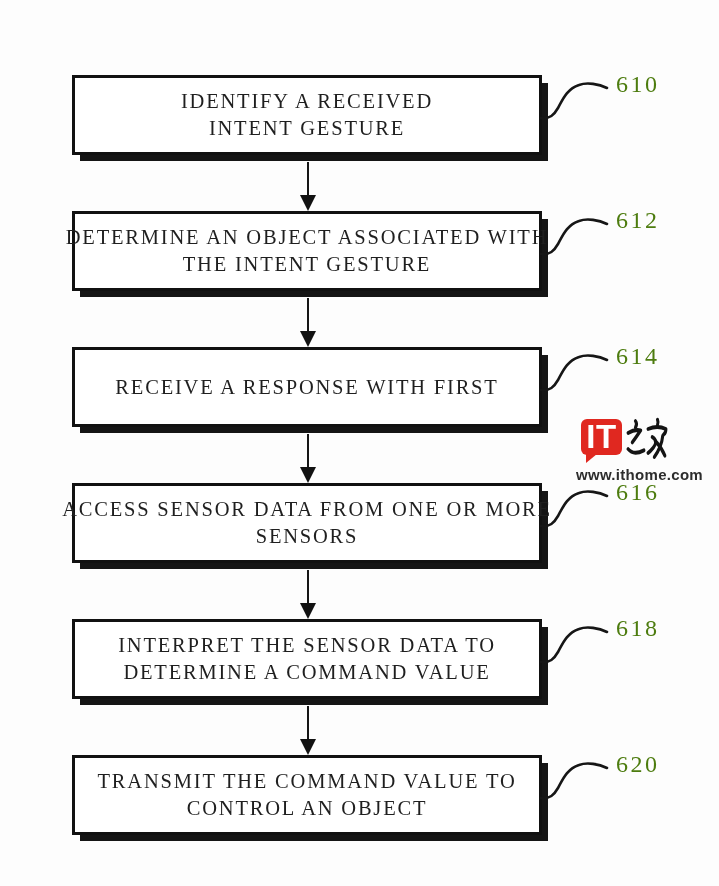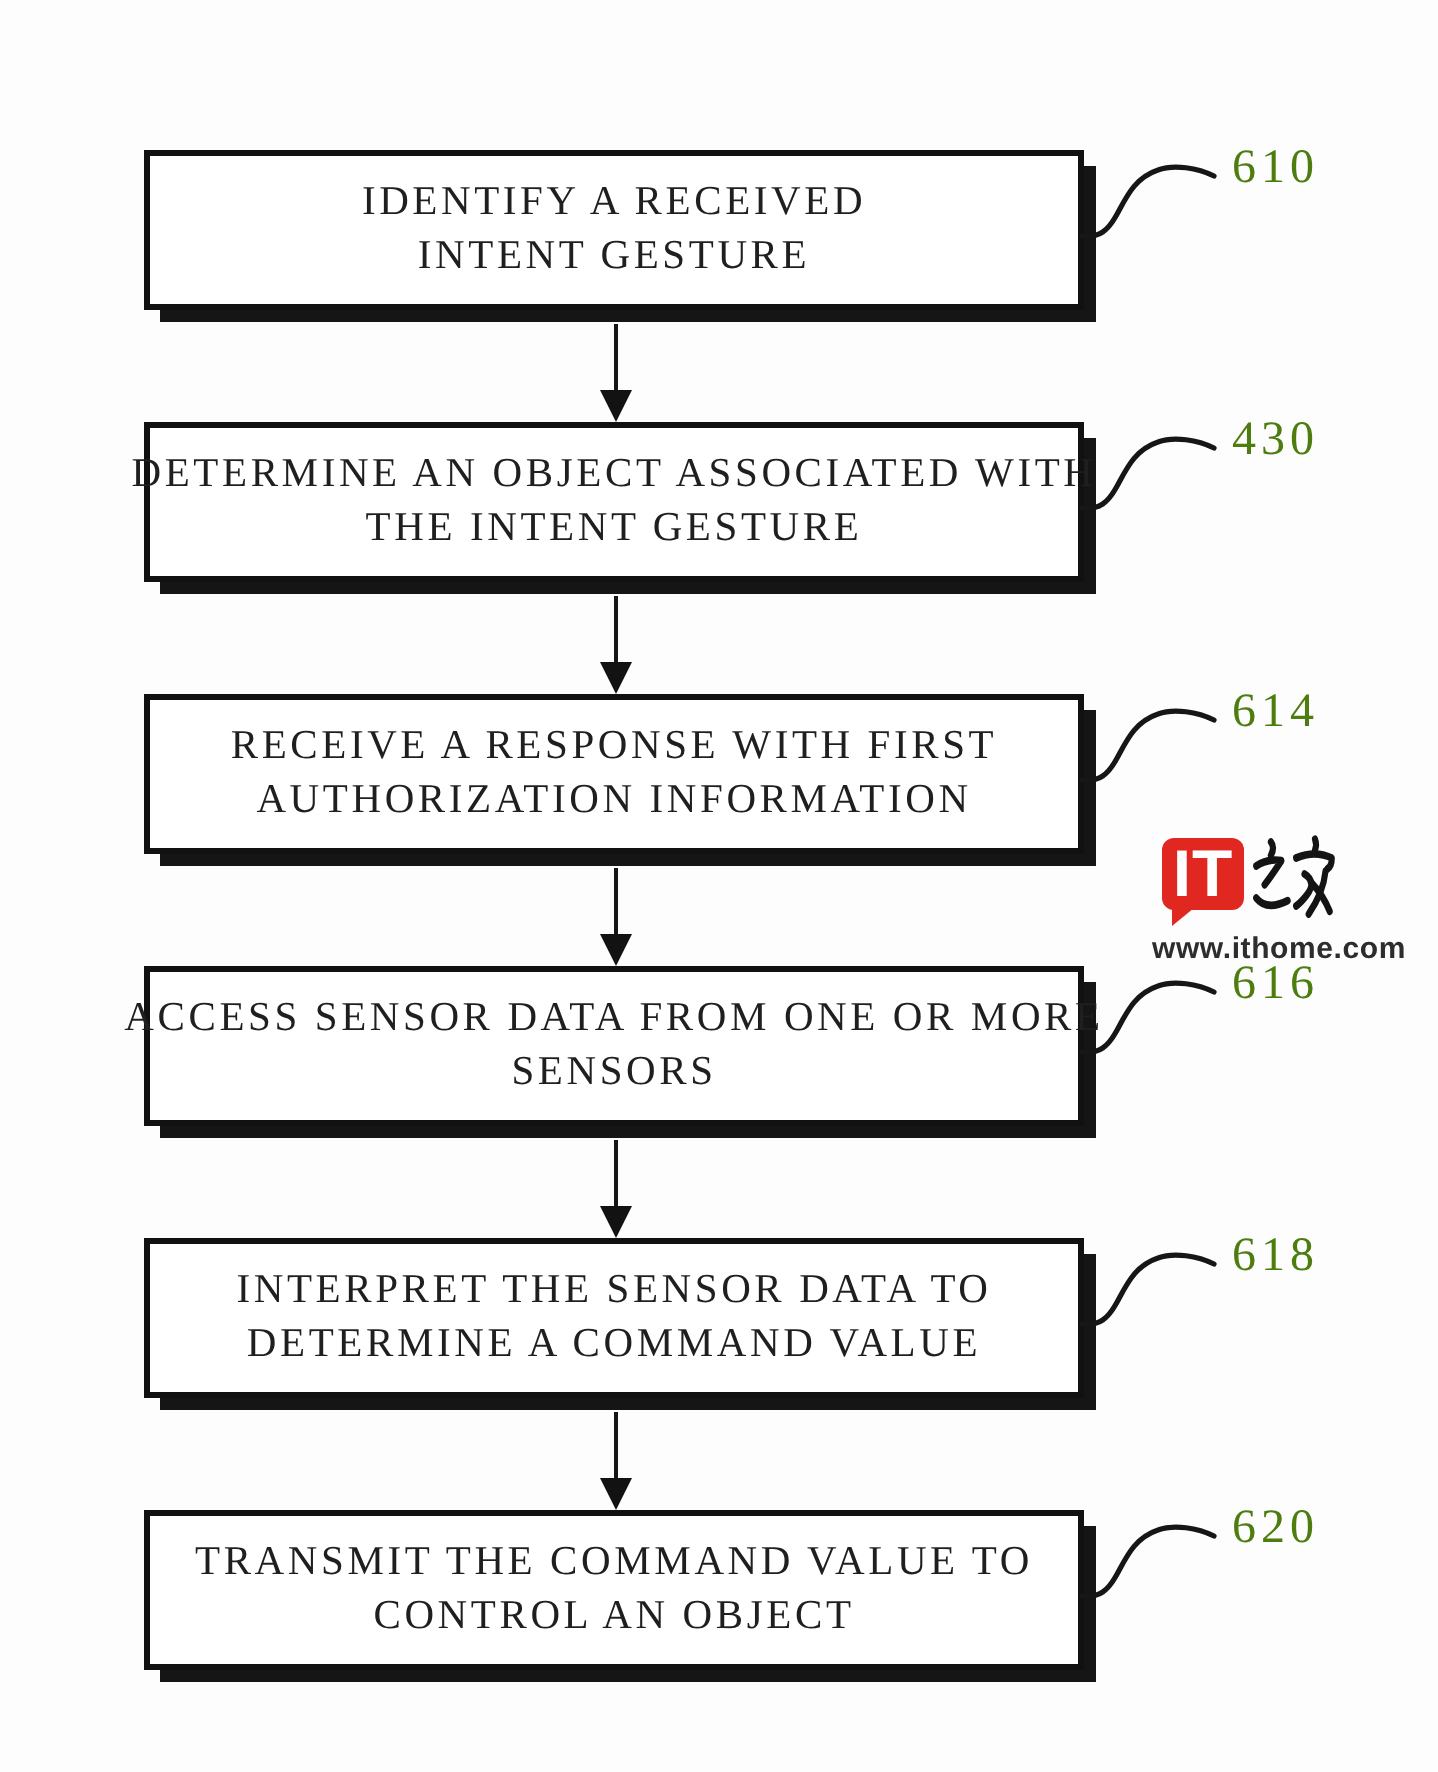--- a/index.html
+++ b/index.html
@@ -136,31 +136,30 @@
   </div>
 
   <div class="step" style="top: 211px; padding-left: 20px;">
     <div class="box">
       <div class="line l1">DETERMINE AN OBJECT ASSOCIATED WITH</div>
       <div class="line l2">THE INTENT GESTURE</div>
     </div>
     <svg class="leader" viewBox="0 0 72 42">
       <path d="M1 37 C10 38 14 34 18 27 C23 18 27 8 39 4 C47 1 59 3 67 7"></path>
     </svg>
-    <div class="ref">430</div>
+    <div class="ref">612</div>
     <div class="arrow">
       <div class="shaft"></div>
       <div class="head"></div>
     </div>
   </div>
 
   <div class="step" style="top: 347px; text-decoration: underline;">
     <div class="box">
       <div class="line l1">RECEIVE A RESPONSE WITH FIRST</div>
-      <div class="line l2">AUTHORIZATION INFORMATION</div>
     </div>
     <svg class="leader" viewBox="0 0 72 42">
       <path d="M1 37 C10 38 14 34 18 27 C23 18 27 8 39 4 C47 1 59 3 67 7"></path>
     </svg>
     <div class="ref">614</div>
     <div class="arrow">
       <div class="shaft"></div>
       <div class="head"></div>
     </div>
   </div>

